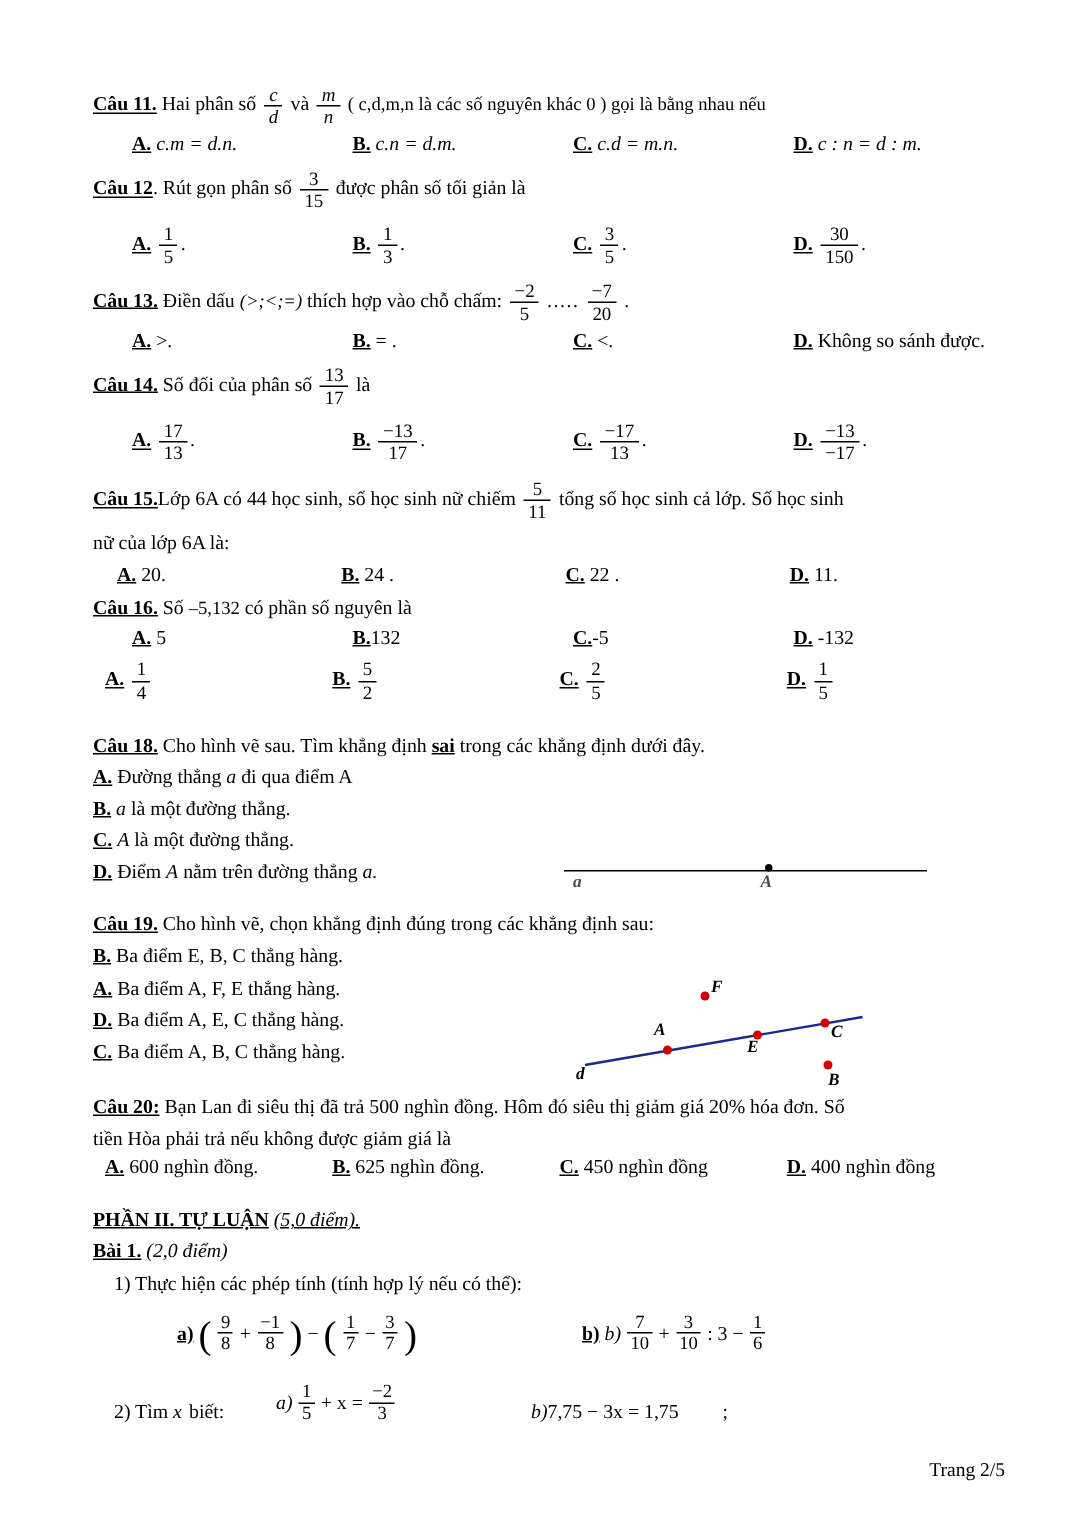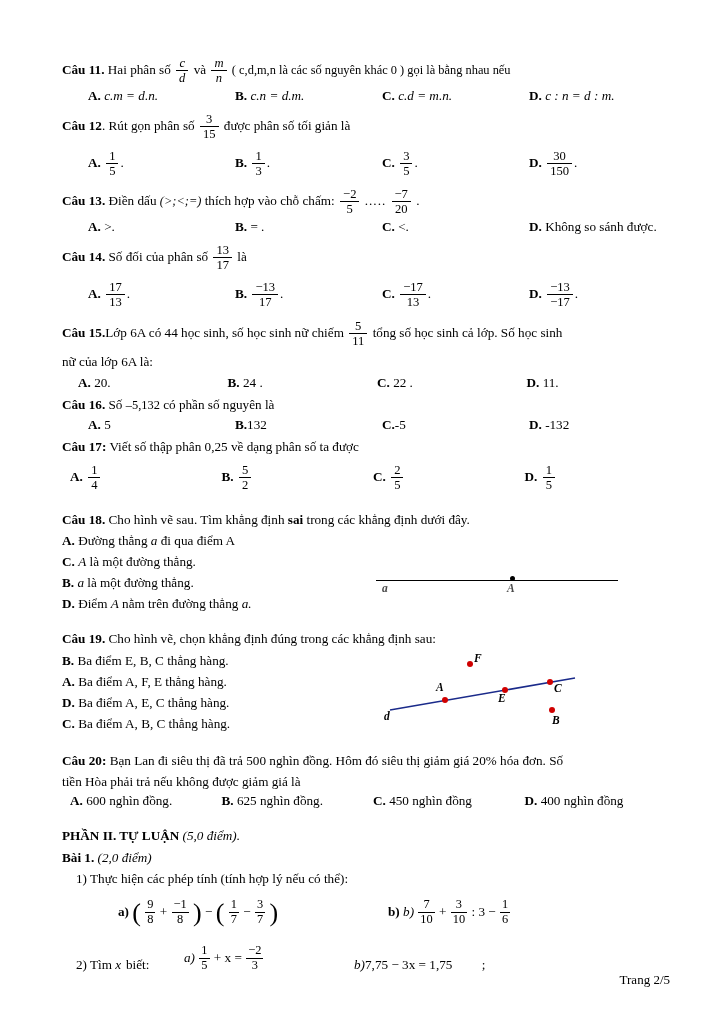--- a/index.html
+++ b/index.html
@@ -26,21 +26,21 @@
   .content {
     position: absolute;
     left: 62px;
     top: 56px;
     width: 614px;
   }
   .q {
     margin-bottom: 2px;
     line-height: 1.45;
   }
-  b, .bold { font-weight: bold; }
+  b, .bold { font-weight: bold; text-decoration: underline; }
   .opts {
     display: flex;
     width: 100%;
     margin-top: 3px;
     margin-bottom: 4px;
   }
   .opts > div {
     flex: 1 1 0;
   }
   .opts.indent > div:first-child { padding-left: 26px; }
@@ -250,42 +250,38 @@
       <span class="small">–5,132</span>
       <span>có phần số nguyên là</span>
     </div>
     <div class="opts indent" style="margin-top:2px">
       <div><span class="bold">A.</span> <span>5</span></div>
       <div><span class="bold">B.</span><span>132</span></div>
       <div><span class="bold">C.</span><span>-5</span></div>
       <div><span class="bold">D.</span> <span>-132</span></div>
     </div>
 
-    <div class="q" style="margin-top:2px">
-      <span class="bold">Câu 17:</span>
-      <span>Viết số thập phân 0,25 về dạng phân số ta được</span>
-    </div>
     <div class="opts" style="margin-top:6px">
       <div style="padding-left:8px"><span class="bold">A.</span>
         <span class="frac"><span class="num">1</span><span class="den">4</span></span></div>
       <div><span class="bold">B.</span>
         <span class="frac"><span class="num">5</span><span class="den">2</span></span></div>
       <div><span class="bold">C.</span>
         <span class="frac"><span class="num">2</span><span class="den">5</span></span></div>
       <div><span class="bold">D.</span>
         <span class="frac"><span class="num">1</span><span class="den">5</span></span></div>
     </div>
 
     <div class="q" style="margin-top:18px">
       <span class="bold">Câu 18.</span>
       <span>Cho hình vẽ sau. Tìm khẳng định <b>sai</b> trong các khẳng định dưới đây.</span>
     </div>
     <div class="q"><span class="bold">A.</span> Đường thẳng <span class="ital">a</span> đi qua điểm A</div>
+    <div class="q"><span class="bold">B.</span> <span class="ital">a</span> là một đường thẳng.</div>
     <div class="q"><span class="bold">C.</span> <span class="ital">A</span> là một đường thẳng.</div>
-    <div class="q"><span class="bold">B.</span> <span class="ital">a</span> là một đường thẳng.</div>
     <div class="q"><span class="bold">D.</span> Điểm <span class="ital">A</span> nằm trên đường thẳng <span class="ital">a.</span></div>
 
     <div class="q" style="margin-top:16px">
       <span class="bold">Câu 19.</span>
       <span>Cho hình vẽ, chọn khẳng định đúng trong các khẳng định sau:</span>
     </div>
     <div class="q"><span class="bold">B.</span> <span>Ba điểm E, B, C thẳng hàng.</span></div>
     <div class="q"><span class="bold">A.</span> <span>Ba điểm A, F, E thẳng hàng.</span></div>
     <div class="q"><span class="bold">D.</span> <span>Ba điểm A, E, C thẳng hàng.</span></div>
     <div class="q"><span class="bold">C.</span> <span>Ba điểm A, B, C thẳng hàng.</span></div>

